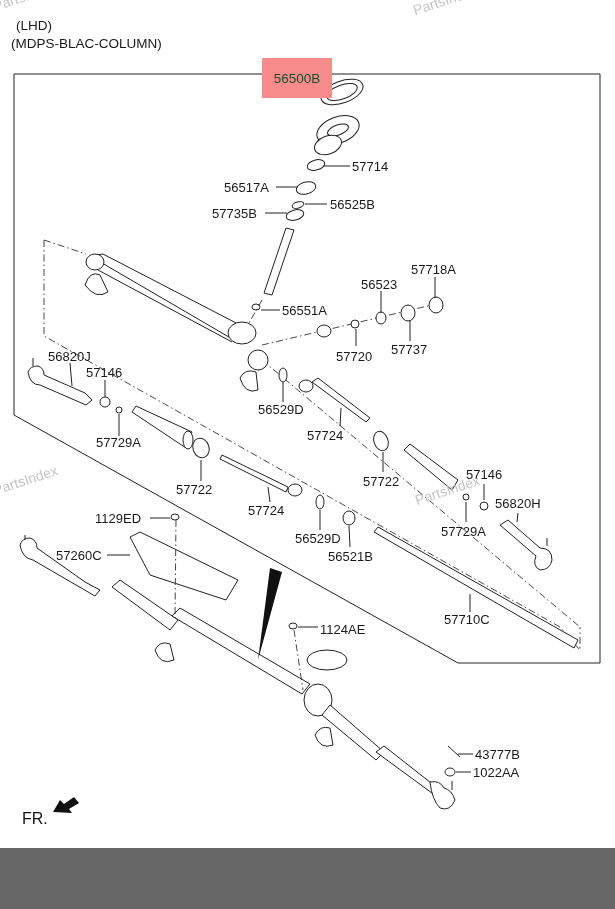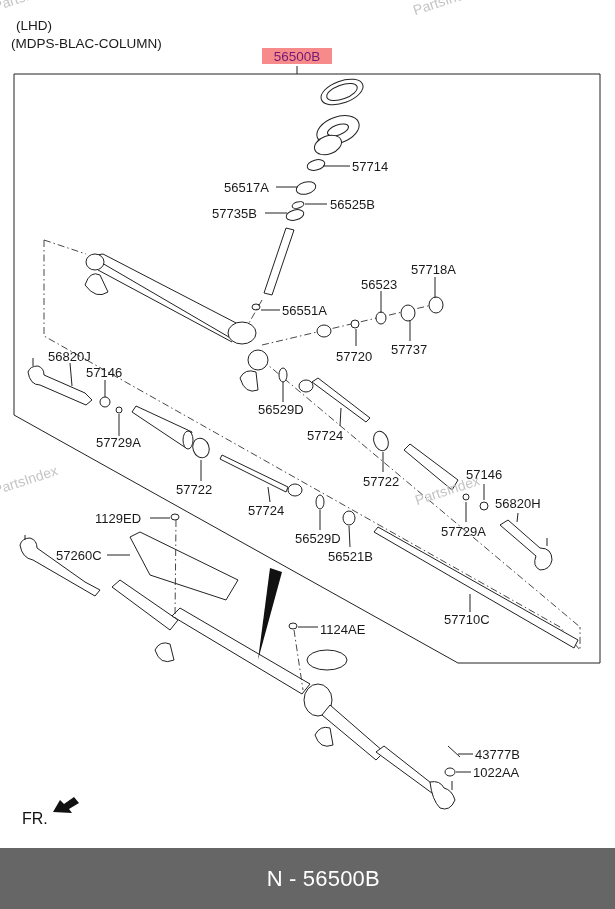--- a/index.html
+++ b/index.html
@@ -2,21 +2,21 @@
 <html><head>
 <meta charset="utf-8">
 <style>
   html, body { margin: 0; padding: 0; background: #ffffff; }
   body { width: 615px; height: 909px; position: relative; overflow: hidden; font-family: "Liberation Sans", sans-serif; }
   #stage { position: absolute; left: 0; top: 0; width: 615px; height: 909px; border-radius: 22px; }
   svg text { font-family: "Liberation Sans", sans-serif; }
   .note { position: absolute; font-size: 13.5px; color: #1a1a1a; line-height: 17px; }
   .wm { position: absolute; font-size: 14px; color: #c4c4c4; transform: rotate(-18deg); transform-origin: left bottom; white-space: nowrap; }
   .callout { font-size: 13px; fill: #1a1a1a; }
-  .main-badge { position: absolute; left: 262px; top: 48px; width: 70px; height: 16px; background: #f78a8a; color: #701a75; font-size: 13.5px; display: flex; align-items: center; justify-content: center; }
+  .main-badge { position: absolute; left: 262px; top: 58px; width: 70px; height: 40px; background: #f78a8a; color: #14532d; font-size: 13.5px; display: flex; align-items: center; justify-content: center; }
   .footer { position: absolute; left: 0; top: 848px; width: 615px; height: 61px; background: #666666; color: #ffffff; display: flex; align-items: center; justify-content: center; font-size: 22px; letter-spacing: 0.2px; }
   .footer span { white-space: pre; }
   .fr { position: absolute; left: 22px; top: 810px; font-size: 16px; font-weight: normal; color: #111; }
   .part { fill: #ffffff; stroke: #222; stroke-width: 1; }
   .ln { stroke: #222; stroke-width: 1; fill: none; }
   .dash { stroke: #333; stroke-width: 0.9; fill: none; stroke-dasharray: 7 3 1.5 3; }
 </style>
 </head>
 <body>
 
@@ -207,14 +207,13 @@
 
 <div class="note" style="left:16px; top:17px;">(LHD)</div>
 <div class="note" style="left:11px; top:35px;">(MDPS-BLAC-COLUMN)</div>
 
 <div class="main-badge">56500B</div>
 
 <div class="fr">FR.</div>
 
 <div class="footer">
   <span>     </span>
-  <span>N - 56500B</span>
 </div>
 
 </body></html>

